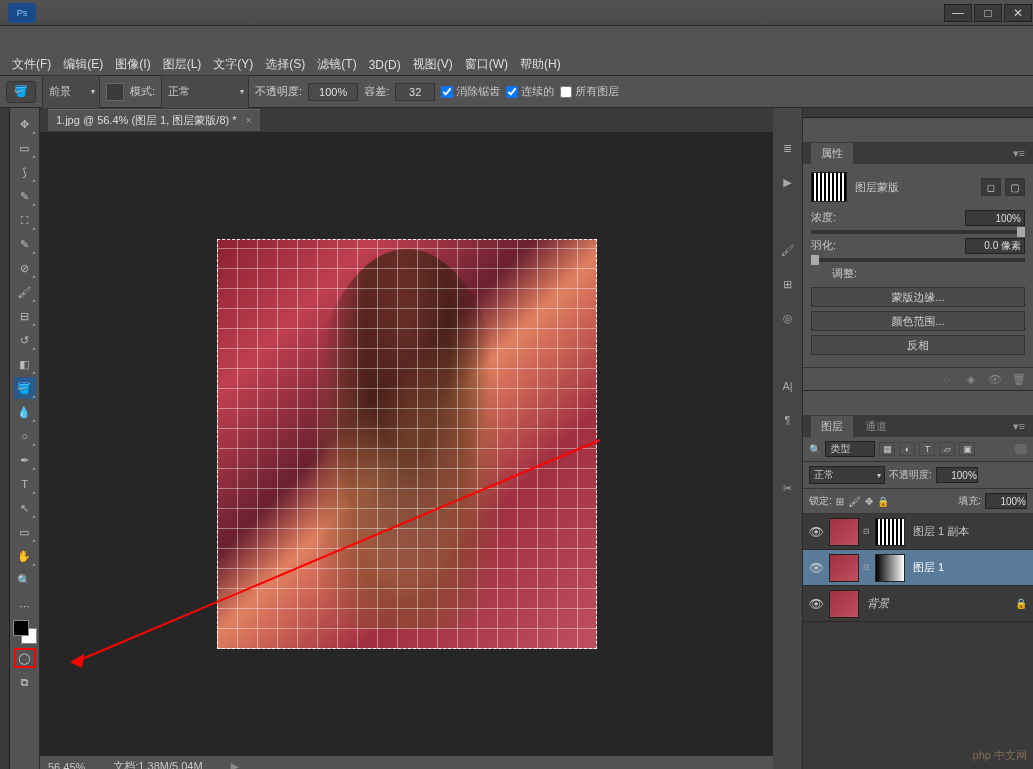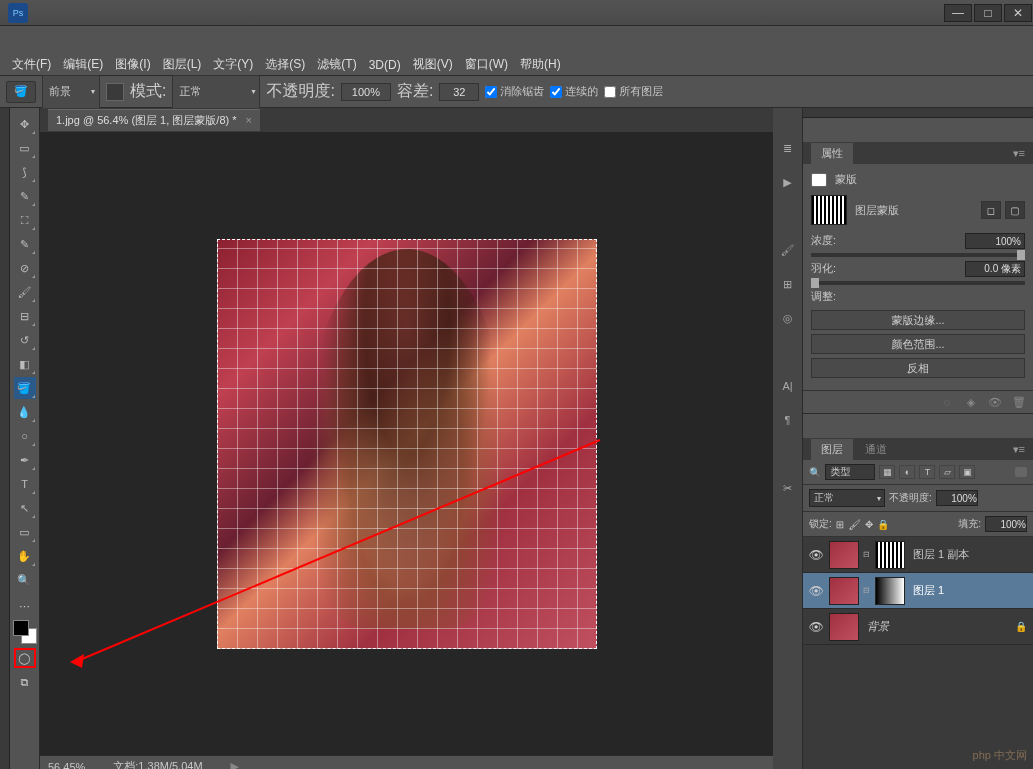--- a/index.html
+++ b/index.html
@@ -1,27 +1,27 @@
 <!DOCTYPE html>
 <html><head>
 <meta charset="utf-8">
 <style>
 * { box-sizing: border-box; margin: 0; padding: 0; font-family: "Microsoft YaHei", sans-serif; }
 body { background: #535353; width: 1033px; height: 769px; overflow: hidden; font-size: 11px; color: #c8c8c8; position: relative; }
 .titlebar { height: 26px; background: linear-gradient(#535353,#4a4a4a); display: flex; align-items: center; border-bottom: 1px solid #2a2a2a; }
-.ps-logo { width: 20px; height: 20px; margin-left: 8px; background: #1a4a8a; border-radius: 3px; display: flex; align-items: center; justify-content: center; color: #7cc7ff; font-size: 9px; font-weight: normal; }
+.ps-logo { width: 28px; height: 20px; margin-left: 8px; background: #1a4a8a; border-radius: 3px; display: flex; align-items: center; justify-content: center; color: #7cc7ff; font-size: 9px; font-weight: normal; }
 .win-controls { margin-left: auto; display: flex; }
 .win-btn { width: 28px; height: 18px; background: #3a3a3a; margin: 0 1px; display: flex; align-items: center; justify-content: center; color: #ccc; font-size: 12px; border: 1px solid #222; }
 .menubar { height: 22px; background: #535353; display: flex; align-items: center; padding-left: 6px; border-bottom: 1px solid #2a2a2a; margin-top: 28px; }
 .menu-item { padding: 2px 6px; color: #ddd; font-size: 12px; }
 .options-bar { height: 32px; background: #535353; display: flex; align-items: center; padding-left: 6px; gap: 6px; border-bottom: 1px solid #2a2a2a; }
 .opt-icon { width: 30px; height: 22px; background: #464646; border: 1px solid #333; border-radius: 2px; display: flex; align-items: center; justify-content: center; }
 .opt-dropdown { height: 34px; background: #4a4a4a; border: 1px solid #333; padding: 0 16px 0 6px; display: flex; align-items: center; position: relative; }
 .opt-dropdown::after { content: "▾"; position: absolute; right: 4px; font-size: 8px; }
-.opt-label { color: #ccc; font-size: 16px; }
+.opt-label { color: #ccc; font-size: 11px; }
 .opt-input { width: 50px; height: 18px; background: #4a4a4a; border: 1px solid #333; color: #ddd; padding: 0 4px; text-align: center; font-size: 11px; }
 .opt-check { display: flex; align-items: center; gap: 3px; }
 .opt-check input { width: 12px; height: 12px; }
 .swatch { width: 18px; height: 18px; border: 1px solid #666; }
 .main-area { display: flex; height: calc(100% - 80px); }
 .tools-collapse { width: 10px; background: #3a3a3a; border-right: 1px solid #222; }
 .tools-panel { width: 30px; background: #535353; display: flex; flex-direction: column; align-items: center; padding-top: 4px; border-right: 1px solid #2a2a2a; }
 .tool { width: 22px; height: 22px; margin: 1px 0; display: flex; align-items: center; justify-content: center; color: #bbb; position: relative; }
 .tool.active { background: #2a5a8a; }
 .tool-tri { position: absolute; bottom: 1px; right: 1px; width: 0; height: 0; border-left: 3px solid transparent; border-bottom: 3px solid #999; }
@@ -55,21 +55,21 @@
 .mask-row { display: flex; align-items: center; gap: 8px; margin-bottom: 8px; }
 .mask-thumb { width: 36px; height: 30px; background: repeating-linear-gradient(90deg, #000 0, #000 2px, #fff 2px, #fff 4px); border: 1px solid #222; }
 .mask-icons { margin-left: auto; display: flex; gap: 4px; }
 .mask-icon-btn { width: 20px; height: 18px; border: 1px solid #333; background: #3a3a3a; display: flex; align-items: center; justify-content: center; font-size: 10px; }
 .slider-row { display: flex; align-items: flex-start; gap: 6px; margin-bottom: 4px; }
 .slider-row .lbl { flex: 0 0 60px; }
 .slider-row input[type=text] { width: 60px; height: 16px; background: #3a3a3a; border: 1px solid #222; color: #ddd; text-align: right; padding-right: 3px; font-size: 10px; }
 .slider-track { flex: 1; height: 4px; background: #333; position: relative; }
 .slider-thumb { position: absolute; top: -3px; width: 8px; height: 10px; background: #aaa; }
 .panel-btn { width: 100%; height: 20px; background: #4a4a4a; border: 1px solid #333; color: #ccc; margin-bottom: 4px; font-size: 11px; }
-.adj-label { margin-bottom: 6px; }
+.adj-label { margin-bottom: 6px; margin-left: 21px; }
 .panel-footer-icons { display: flex; justify-content: flex-end; gap: 8px; padding: 4px 6px; border-top: 1px solid #333; }
 .footer-icon { width: 16px; height: 14px; color: #888; display: flex; align-items: center; justify-content: center; font-size: 11px; }
 .layer-filter-row { display: flex; align-items: center; gap: 4px; padding: 4px 6px; border-bottom: 1px solid #333; }
 .layer-filter-row .kind { width: 50px; height: 16px; background: #3a3a3a; border: 1px solid #222; display: flex; align-items: center; padding: 0 4px; font-size: 10px; }
 .filter-icon { width: 16px; height: 14px; border: 1px solid #444; display: flex; align-items: center; justify-content: center; font-size: 9px; }
 .blend-row { display: flex; align-items: center; gap: 4px; padding: 4px 6px; border-bottom: 1px solid #333; }
 .blend-dd { flex: 0 0 76px; height: 18px; background: #3a3a3a; border: 1px solid #222; display: flex; align-items: center; padding: 0 4px; position: relative; font-size: 10px; }
 .blend-dd::after { content: "▾"; position: absolute; right: 3px; font-size: 8px; }
 .blend-row input { width: 42px; height: 16px; background: #3a3a3a; border: 1px solid #222; color: #ddd; text-align: right; font-size: 10px; }
 .lock-row { display: flex; align-items: center; gap: 4px; padding: 4px 6px; border-bottom: 1px solid #333; font-size: 10px; }
@@ -215,24 +215,20 @@
     <div class="panels-main">
       <div class="panel-collapse"></div>
 
       <div class="panel">
         <div class="panel-header">
           <div class="panel-tab">属性</div>
           <span class="panel-menu">▾≡</span>
         </div>
         <div class="panel-body">
           <div class="mask-row">
-            <div style="width:16px;height:14px;border:1px solid #666;background:#fff;border-radius:2px"></div>
-            <span>蒙版</span>
-          </div>
-          <div class="mask-row">
             <div class="mask-thumb"></div>
             <span>图层蒙版</span>
             <div class="mask-icons">
               <div class="mask-icon-btn">◻</div>
               <div class="mask-icon-btn">▢</div>
             </div>
           </div>
           <div class="slider-row">
             <span class="lbl">浓度:</span>
             <span style="flex:1"></span>

